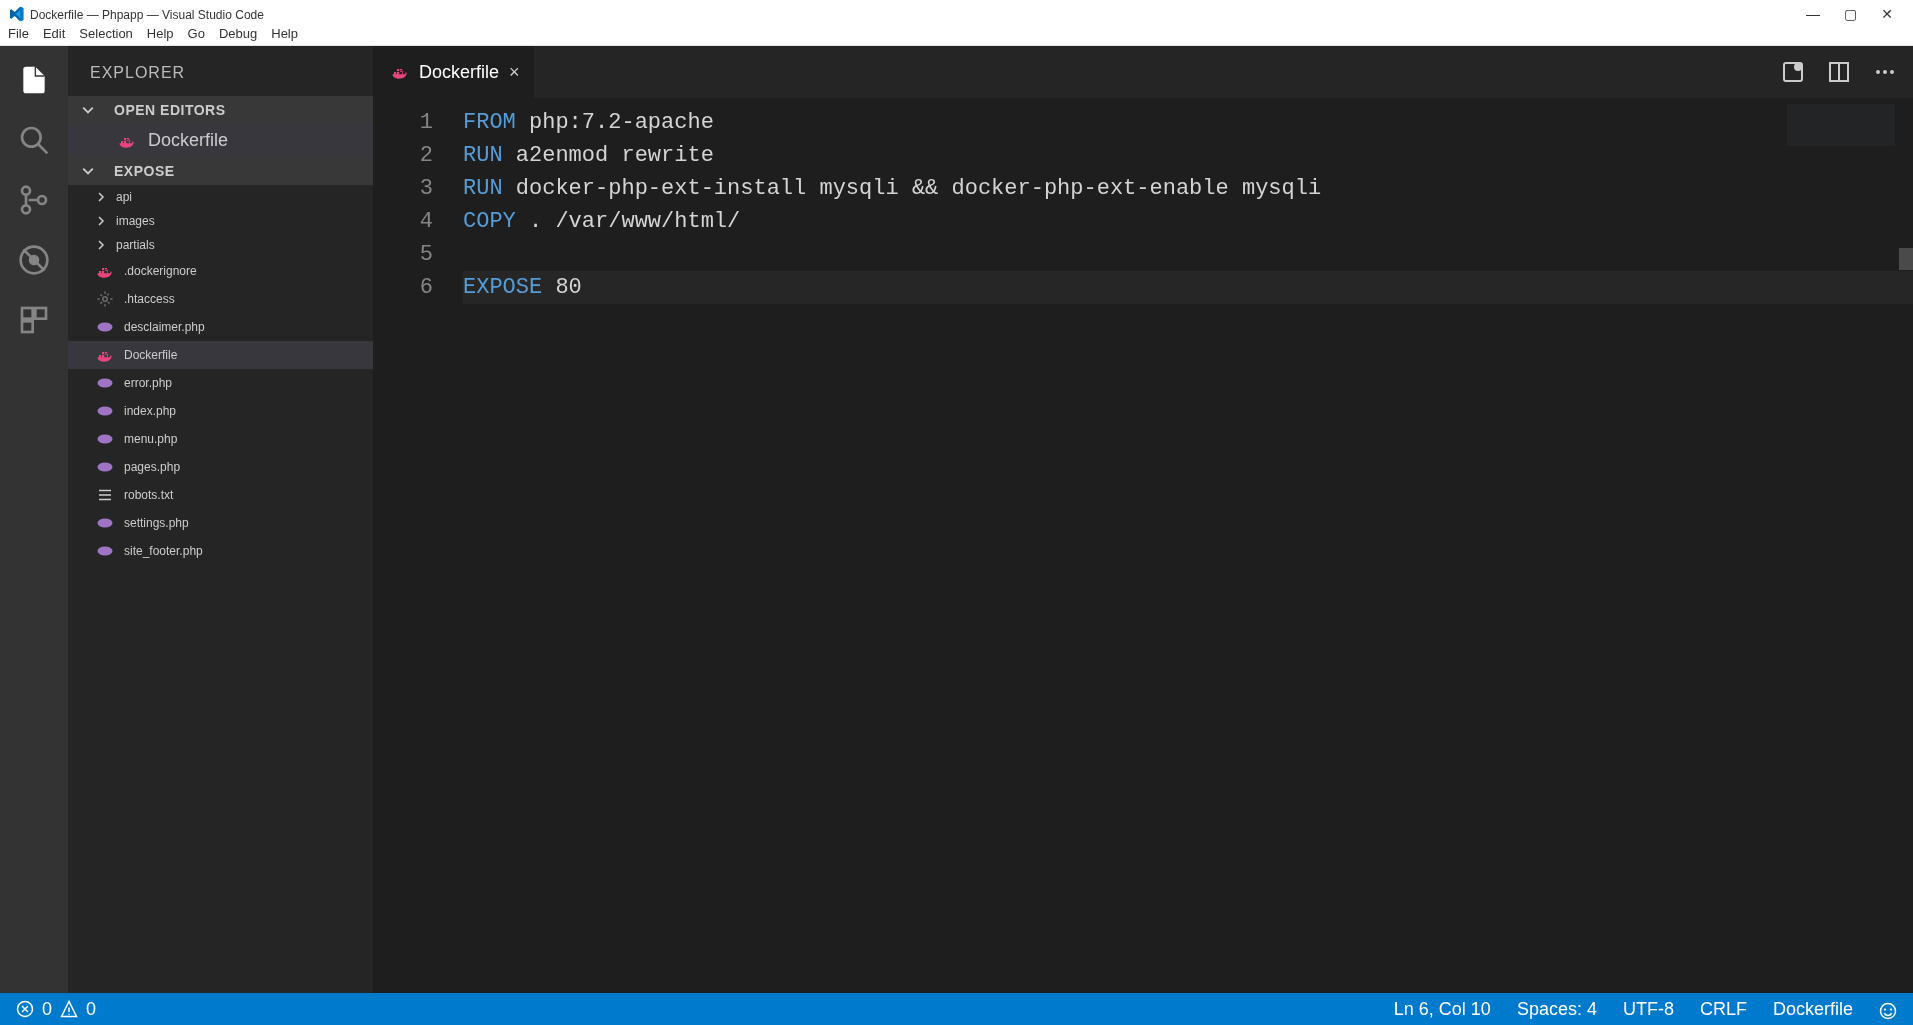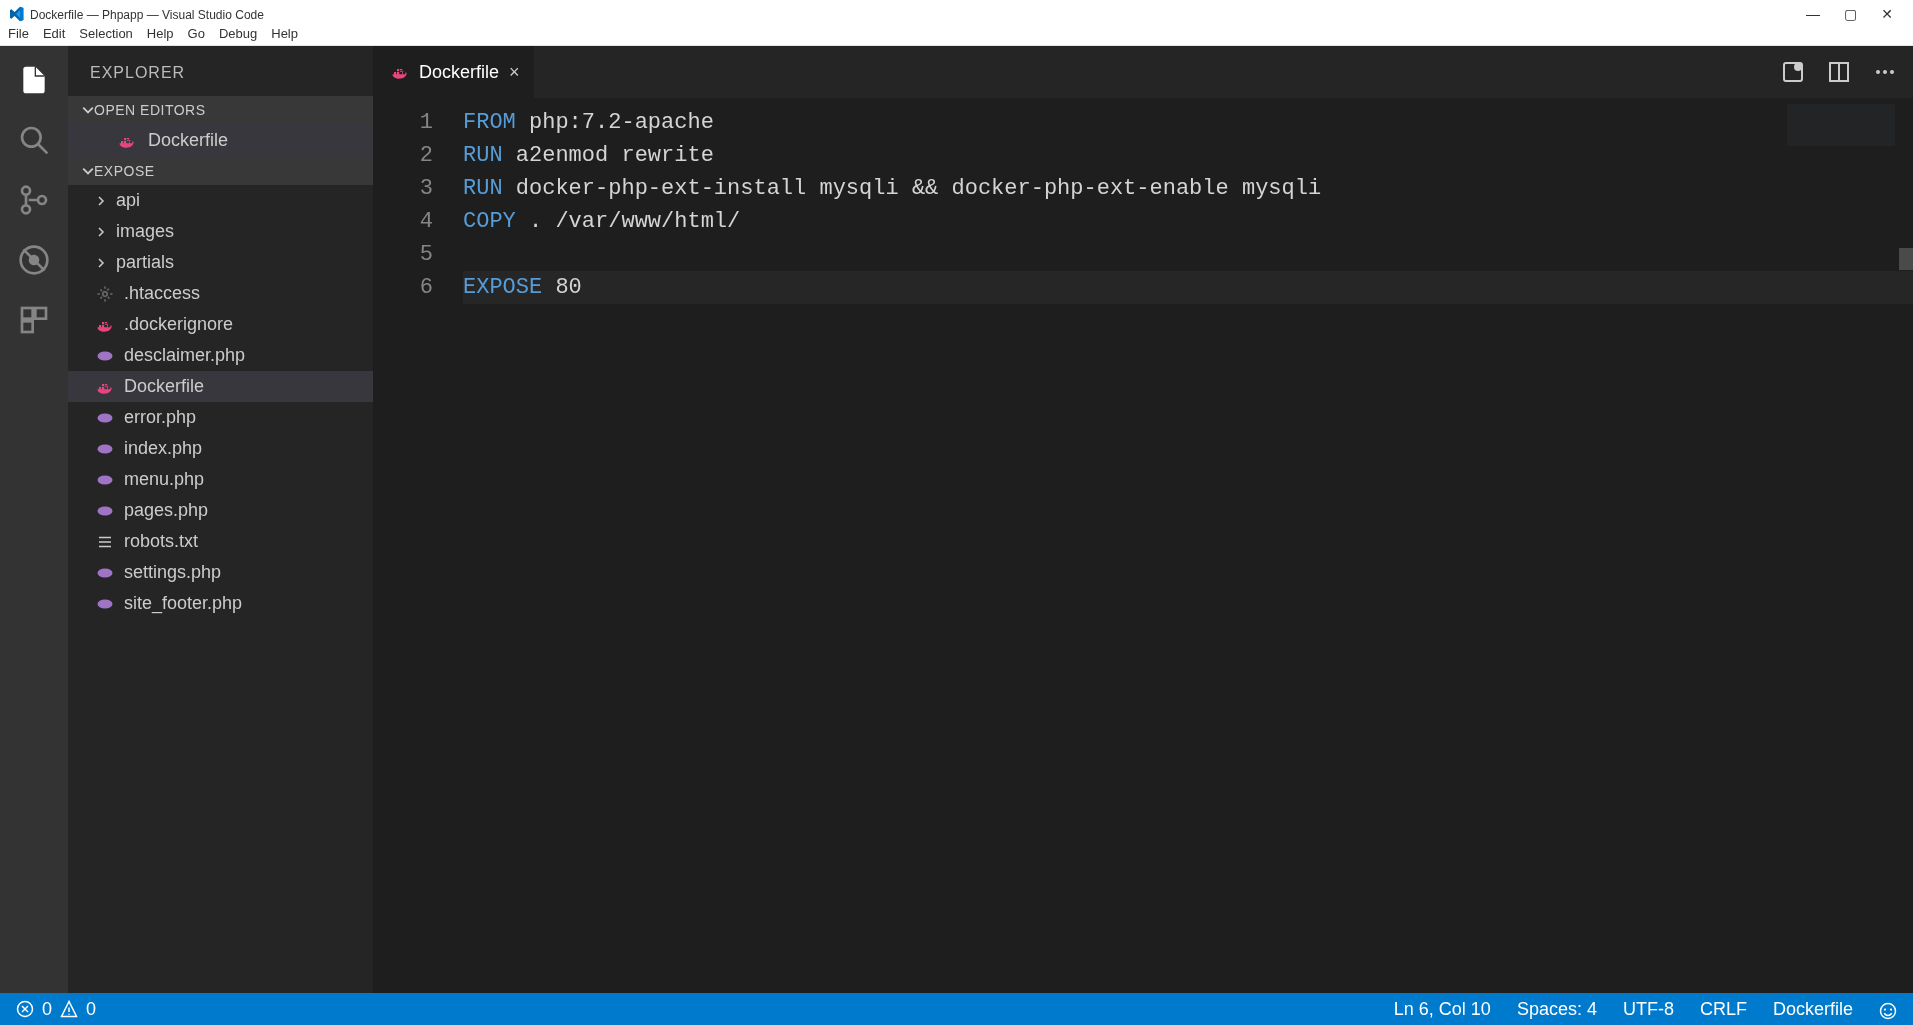--- a/index.html
+++ b/index.html
@@ -86,26 +86,26 @@
 }
 .sidebar-title {
   color: #bbbbbb;
   font-size: 16px;
   letter-spacing: 1px;
   padding: 18px 20px 14px 22px;
 }
 .section-header {
   background: #383838;
   color: #cccccc;
-  font-weight: 400;
+  font-weight: 700;
   font-size: 14px;
   padding: 6px 0 6px 14px;
   display: flex;
   align-items: center;
-  gap: 0;
+  gap: 20px;
   letter-spacing: 0.5px;
   cursor: pointer;
 }
 .section-header .chevron {
   width: 12px; height: 12px;
 }
 .open-editor-item {
   display: flex;
   align-items: center;
   gap: 12px;
@@ -115,21 +115,21 @@
 }
 .tree {
   flex: 1;
   overflow-y: auto;
 }
 .tree-item {
   display: flex;
   align-items: center;
   gap: 10px;
   padding: 5px 0 5px 28px;
-  font-size: 18px;
+  font-size: 12px;
   cursor: pointer;
 }
 .tree-item.selected { background: #37373d; }
 .tree-item .chevron-right {
   width: 10px; height: 10px;
   fill: #cccccc;
 }
 .file-icon { width: 18px; height: 18px; flex-shrink: 0; }
 
 
@@ -323,31 +323,31 @@
           </svg>
           <span>images</span>
         </div>
         <div class="tree-item">
           <svg class="chevron-right" viewBox="0 0 10 10">
             <path d="M3 1l4 4-4 4" fill="none" stroke="#ccc" stroke-width="1.5"></path>
           </svg>
           <span>partials</span>
         </div>
         <div class="tree-item">
+          <svg class="file-icon icon-docker" viewBox="0 0 24 24">
+            <path d="M4 12h3v3H4zm4 0h3v3H8zm4 0h3v3h-3zm-4-4h3v3H8zm4 0h3v3h-3zm4 4h3v3h-3zM2 15c0 3 3 6 9 6s10-4 10-8h-2c-1-2-3-1-3-1s-1-3-4-2v5H2z"></path>
+          </svg>
+          <span>.dockerignore</span>
+        </div>
+        <div class="tree-item">
           <svg class="file-icon icon-gear" viewBox="0 0 24 24">
             <circle cx="12" cy="12" r="3" fill="none" stroke="#6d6d6d" stroke-width="2"></circle>
             <path d="M12 2v3m0 14v3m10-10h-3M5 12H2m15.07-7.07l-2.12 2.12M8.05 15.95l-2.12 2.12m12.02 0l-2.12-2.12M8.05 8.05L5.93 5.93" stroke="#6d6d6d" stroke-width="2"></path>
           </svg>
           <span>.htaccess</span>
-        </div>
-        <div class="tree-item">
-          <svg class="file-icon icon-docker" viewBox="0 0 24 24">
-            <path d="M4 12h3v3H4zm4 0h3v3H8zm4 0h3v3h-3zm-4-4h3v3H8zm4 0h3v3h-3zm4 4h3v3h-3zM2 15c0 3 3 6 9 6s10-4 10-8h-2c-1-2-3-1-3-1s-1-3-4-2v5H2z"></path>
-          </svg>
-          <span>.dockerignore</span>
         </div>
         <div class="tree-item">
           <svg class="file-icon icon-php" viewBox="0 0 24 24">
             <ellipse cx="12" cy="12" rx="10" ry="6"></ellipse>
           </svg>
           <span>desclaimer.php</span>
         </div>
         <div class="tree-item selected">
           <svg class="file-icon icon-docker" viewBox="0 0 24 24">
             <path d="M4 12h3v3H4zm4 0h3v3H8zm4 0h3v3h-3zm-4-4h3v3H8zm4 0h3v3h-3zm4 4h3v3h-3zM2 15c0 3 3 6 9 6s10-4 10-8h-2c-1-2-3-1-3-1s-1-3-4-2v5H2z"></path>

